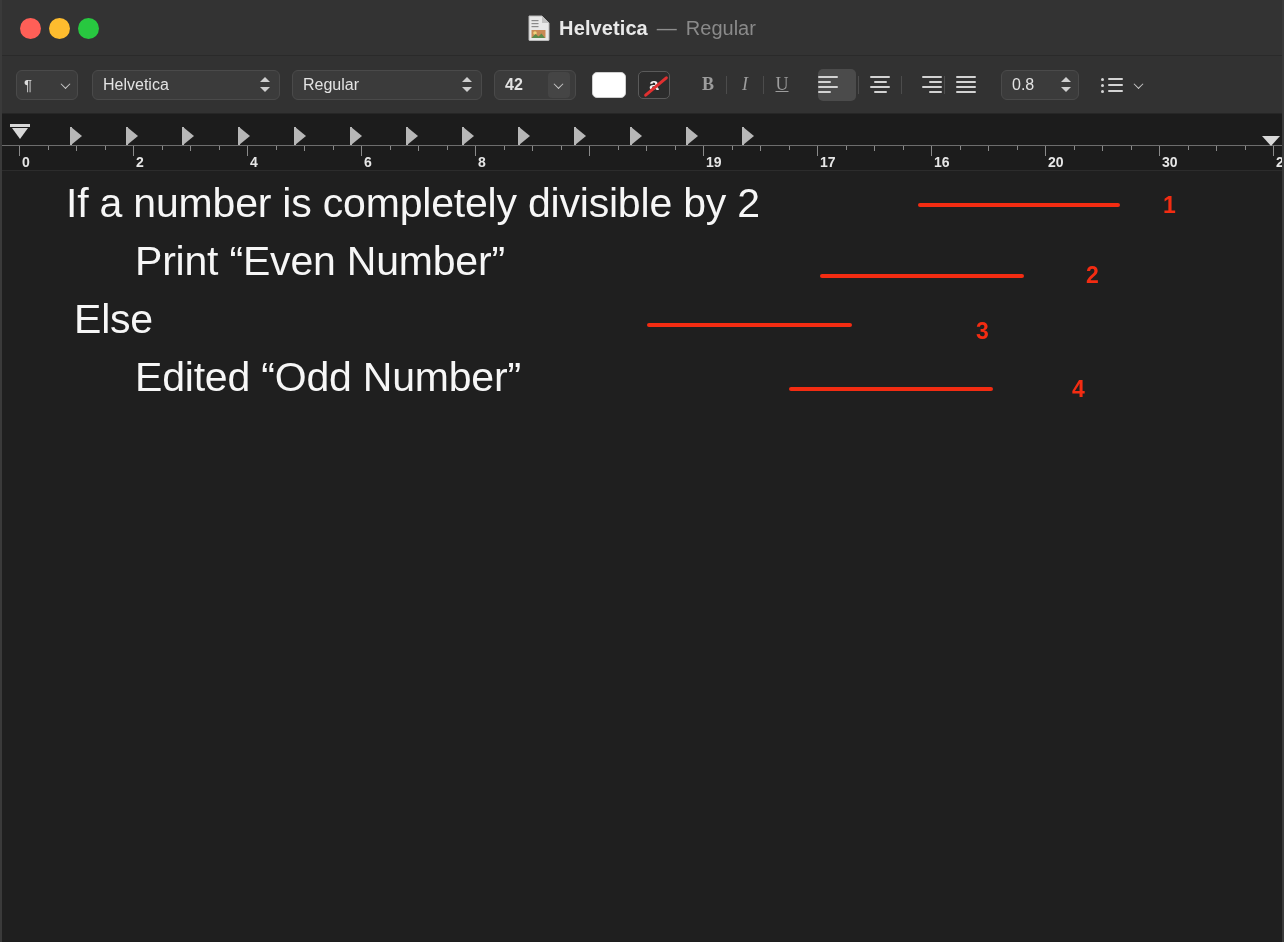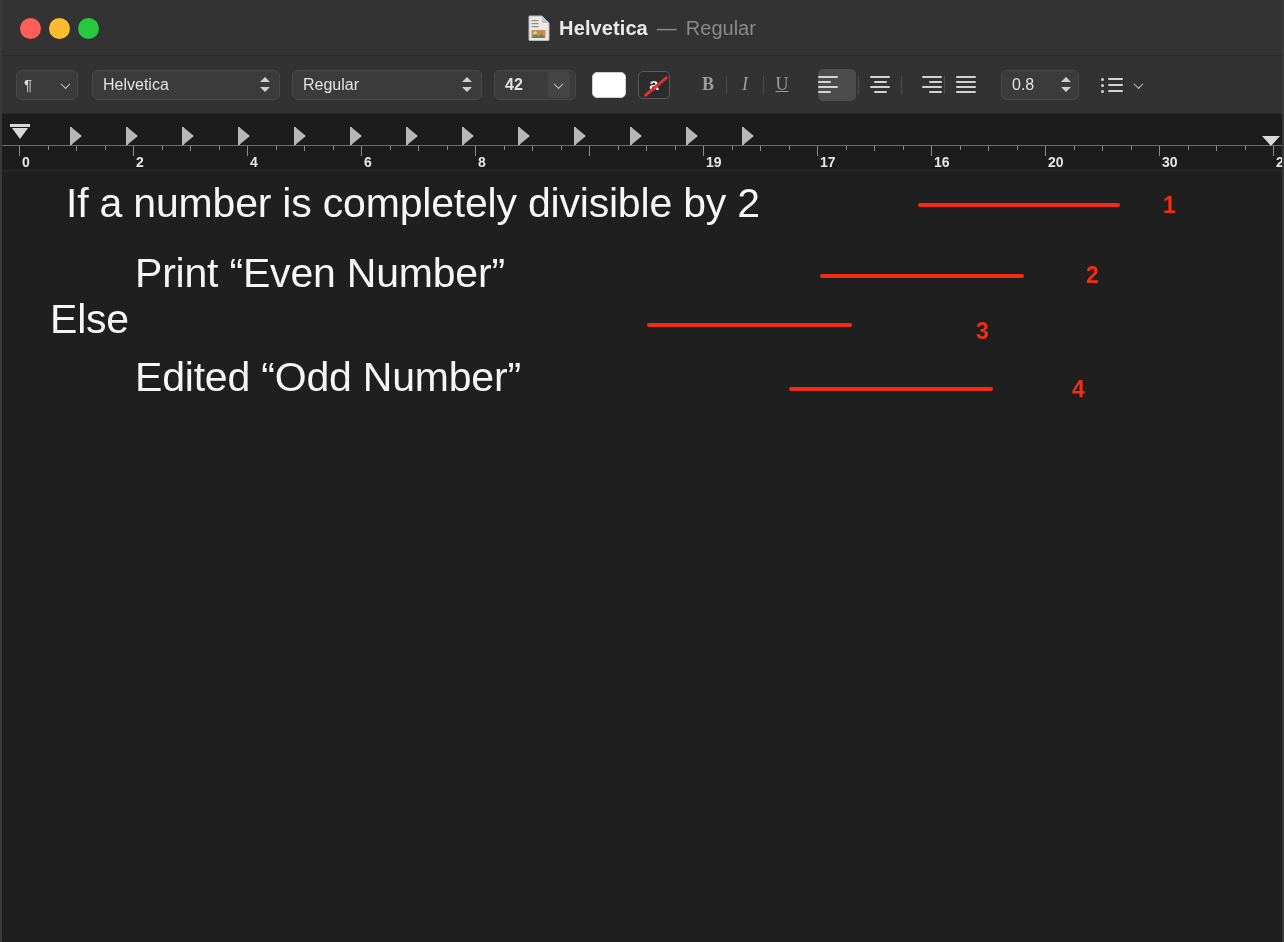--- a/index.html
+++ b/index.html
@@ -605,22 +605,22 @@
         <span class="ruler-num" style="left: 932px;">16</span>
         <span class="ruler-num" style="left: 1046px;">20</span>
         <span class="ruler-num" style="left: 1160px;">30</span>
         <span class="ruler-num" style="left: 1274px;">22</span>
       </div>
   </div>
 
   <div id="doc">
     <div id="doc-lines">
         <div class="doc-line" style="left: 64px; top: 12px; text-align: center;">If a number is completely divisible by 2</div>
-        <div class="doc-line" style="left: 133px; top: 70px; margin-top: 12px;">Print “Even Number”</div>
-        <div class="doc-line" style="left: 48px; top: 128px; text-align: center;">Else</div>
+        <div class="doc-line" style="left: 133px; top: 70px;">Print “Even Number”</div>
+        <div class="doc-line" style="left: 72px; top: 128px; text-align: center;">Else</div>
         <div class="doc-line" style="left: 133px; top: 186px;">Edited “Odd Number”</div>
       </div>
     <div id="annotation-layer">
         <div class="ann-line" style="left: 916px; top: 32px; width: 202px; background: rgb(243, 44, 18);"></div>
         <div class="ann-num" style="left: 1161px; top: 23px; color: rgb(243, 44, 18);">1</div>
         <div class="ann-line" style="left: 818px; top: 103px; width: 204px; background: rgb(243, 44, 18);"></div>
         <div class="ann-num" style="left: 1084px; top: 93px; color: rgb(243, 44, 18);">2</div>
         <div class="ann-line" style="left: 645px; top: 152px; width: 205px; background: rgb(243, 44, 18);"></div>
         <div class="ann-num" style="left: 974px; top: 149px; color: rgb(243, 44, 18);">3</div>
         <div class="ann-line" style="left: 787px; top: 216px; width: 204px; background: rgb(243, 44, 18);"></div>

